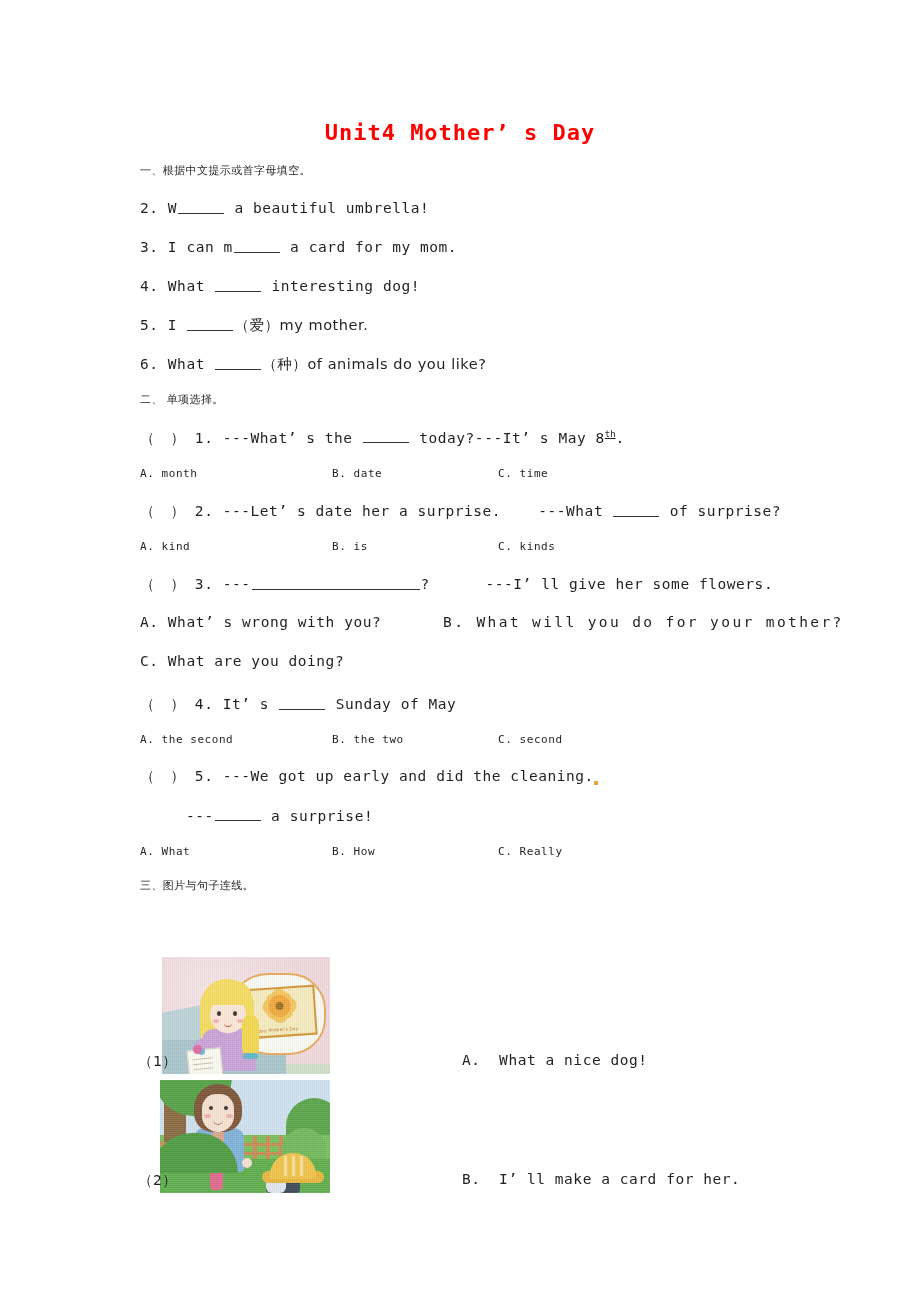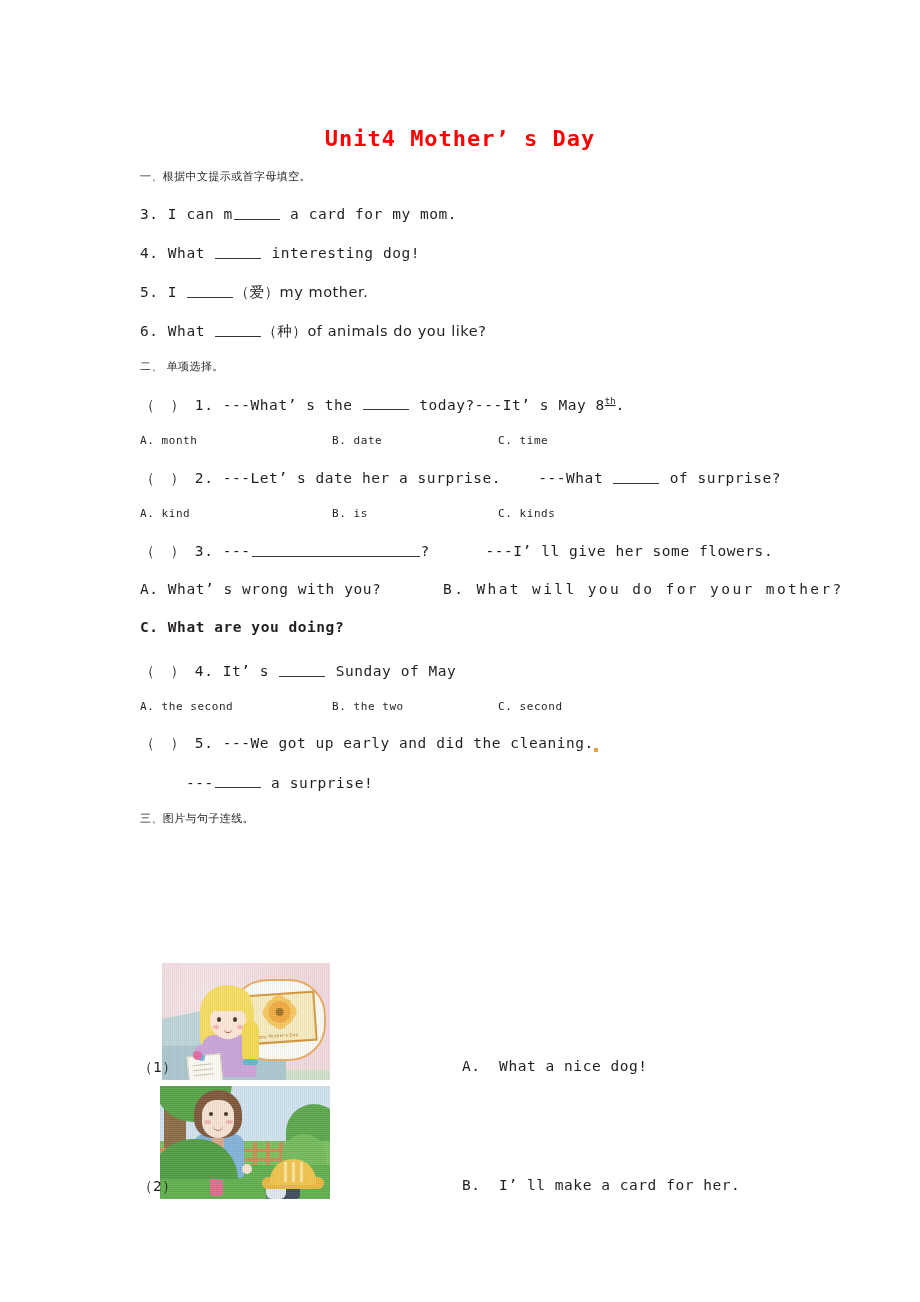--- a/index.html
+++ b/index.html
@@ -11,21 +11,21 @@
   body {
     width: 920px;
     height: 1302px;
     position: relative;
     font-family: "DejaVu Sans Mono", "Liberation Mono", monospace;
     color: #231f20;
     overflow: hidden;
   }
   .page {
     position: absolute;
-    left: 0; top: 8px;
+    left: 0; top: 2px;
     width: 920px;
     height: 994px;
   }
   .doc-title {
     position: absolute;
     left: 0;
     top: 118px;
     width: 920px;
     text-align: center;
     color: #ff0000;
@@ -262,20 +262,21 @@
 
 <div class="page">
 
   <div class="doc-title">Unit4 Mother’ s Day</div>
 
   <div class="body-wrap">
 
     <div class="sec-head">一、根据中文提示或首字母填空。</div>
 
 
+    <div class="line"><span>2.</span> <span>W</span><span class="blank-s"></span><span> a beautiful umbrella!</span></div>
 
     <div class="line"><span>3.</span> <span>I can m</span><span class="blank-s"></span><span> a card for my mom.</span></div>
 
     <div class="line"><span>4.</span> <span>What </span><span class="blank-s"></span><span> interesting dog!</span></div>
 
     <div class="line"><span>5.</span> <span>I </span><span class="blank-s"></span><span class="cn">（爱）my mother.</span></div>
 
     <div class="line"><span>6.</span> <span>What </span><span class="blank-s"></span><span class="cn">（种）of animals do you like?</span></div>
 
     <div class="sec-head">二、 单项选择。</div>
@@ -292,31 +293,36 @@
       <span class="opt-a"><span>A.</span><span> kind</span></span>
       <span class="opt-b"><span>B.</span><span> is</span></span>
       <span class="opt-c"><span>C.</span><span> kinds</span></span>
     </div>
 
     <div class="line"><span class="cn">（   ）</span> <span>3.</span> <span>---</span><span class="blank-l"></span><span>?      ---I’ ll give her some flowers.</span></div>
     <div class="opts-wide">
       <span class="opt-a-wide"><span>A.</span><span> What’ s wrong with you?</span></span>
       <span class="opt-b-wide"><span>B.</span><span> What will you do for your mother?</span></span>
     </div>
-    <div class="line" style="margin-bottom:26px;font-weight:bold;"><span><span>C.</span><span> What are you doing?</span></span></div>
+    <div class="line" style="margin-bottom:26px;"><span><span>C.</span><span> What are you doing?</span></span></div>
 
     <div class="line"><span class="cn">（   ）</span> <span>4.</span> <span>It’ s </span><span class="blank-s"></span><span> Sunday of May</span></div>
     <div class="opts">
       <span class="opt-a"><span>A.</span><span> the second</span></span>
       <span class="opt-b"><span>B.</span><span> the two</span></span>
       <span class="opt-c"><span>C.</span><span> second</span></span>
     </div>
 
     <div class="line"><span class="cn">（   ）</span> <span>5.</span> <span>---We got up early and did the cleaning.</span><span class="orange-dot"></span></div>
     <div class="line indent-sub"><span>---</span><span class="blank-s"></span><span> a surprise!</span></div>
+    <div class="opts">
+      <span class="opt-a"><span>A.</span><span> What</span></span>
+      <span class="opt-b"><span>B.</span><span> How</span></span>
+      <span class="opt-c"><span>C.</span><span> Really</span></span>
+    </div>
 
     <div class="sec-head">三、图片与句子连线。</div>
 
   </div>
 
   <div class="match">
 
     <div class="pic" id="pic1">
       <div class="p1-wall"></div>
       <div class="p1-floor"></div>

